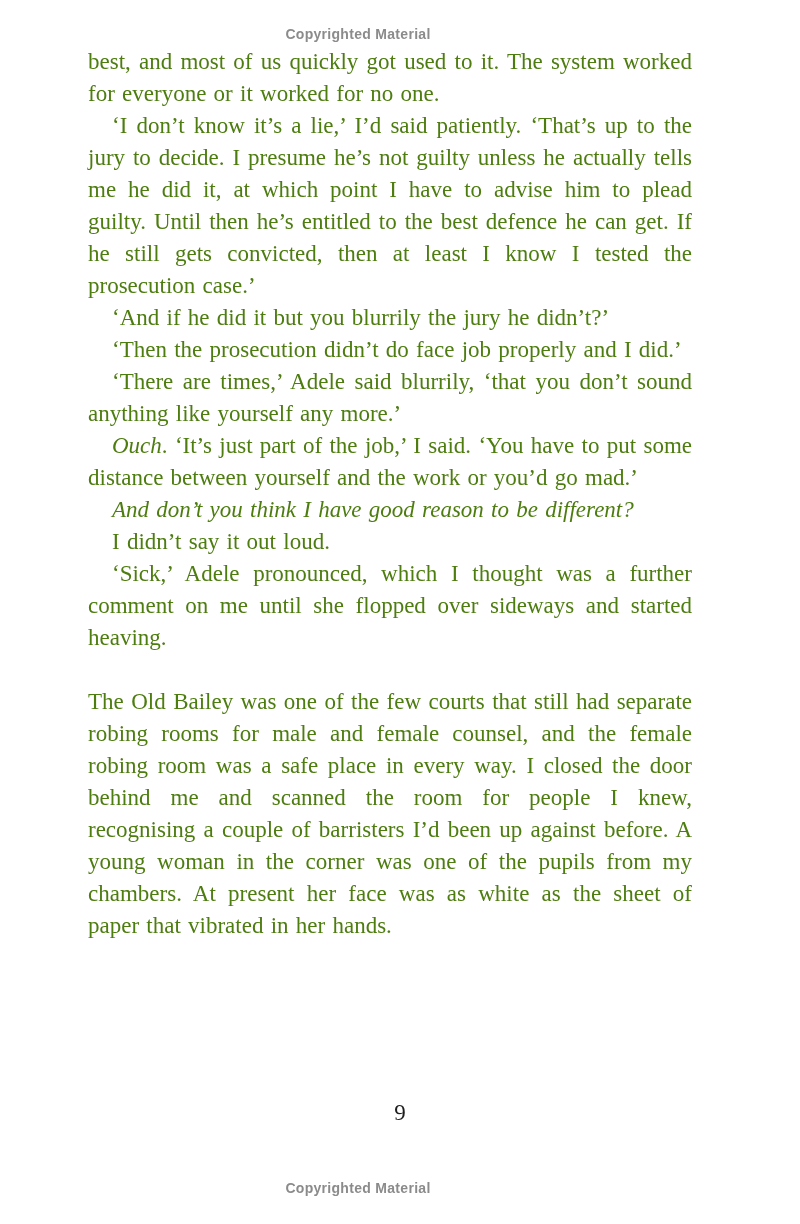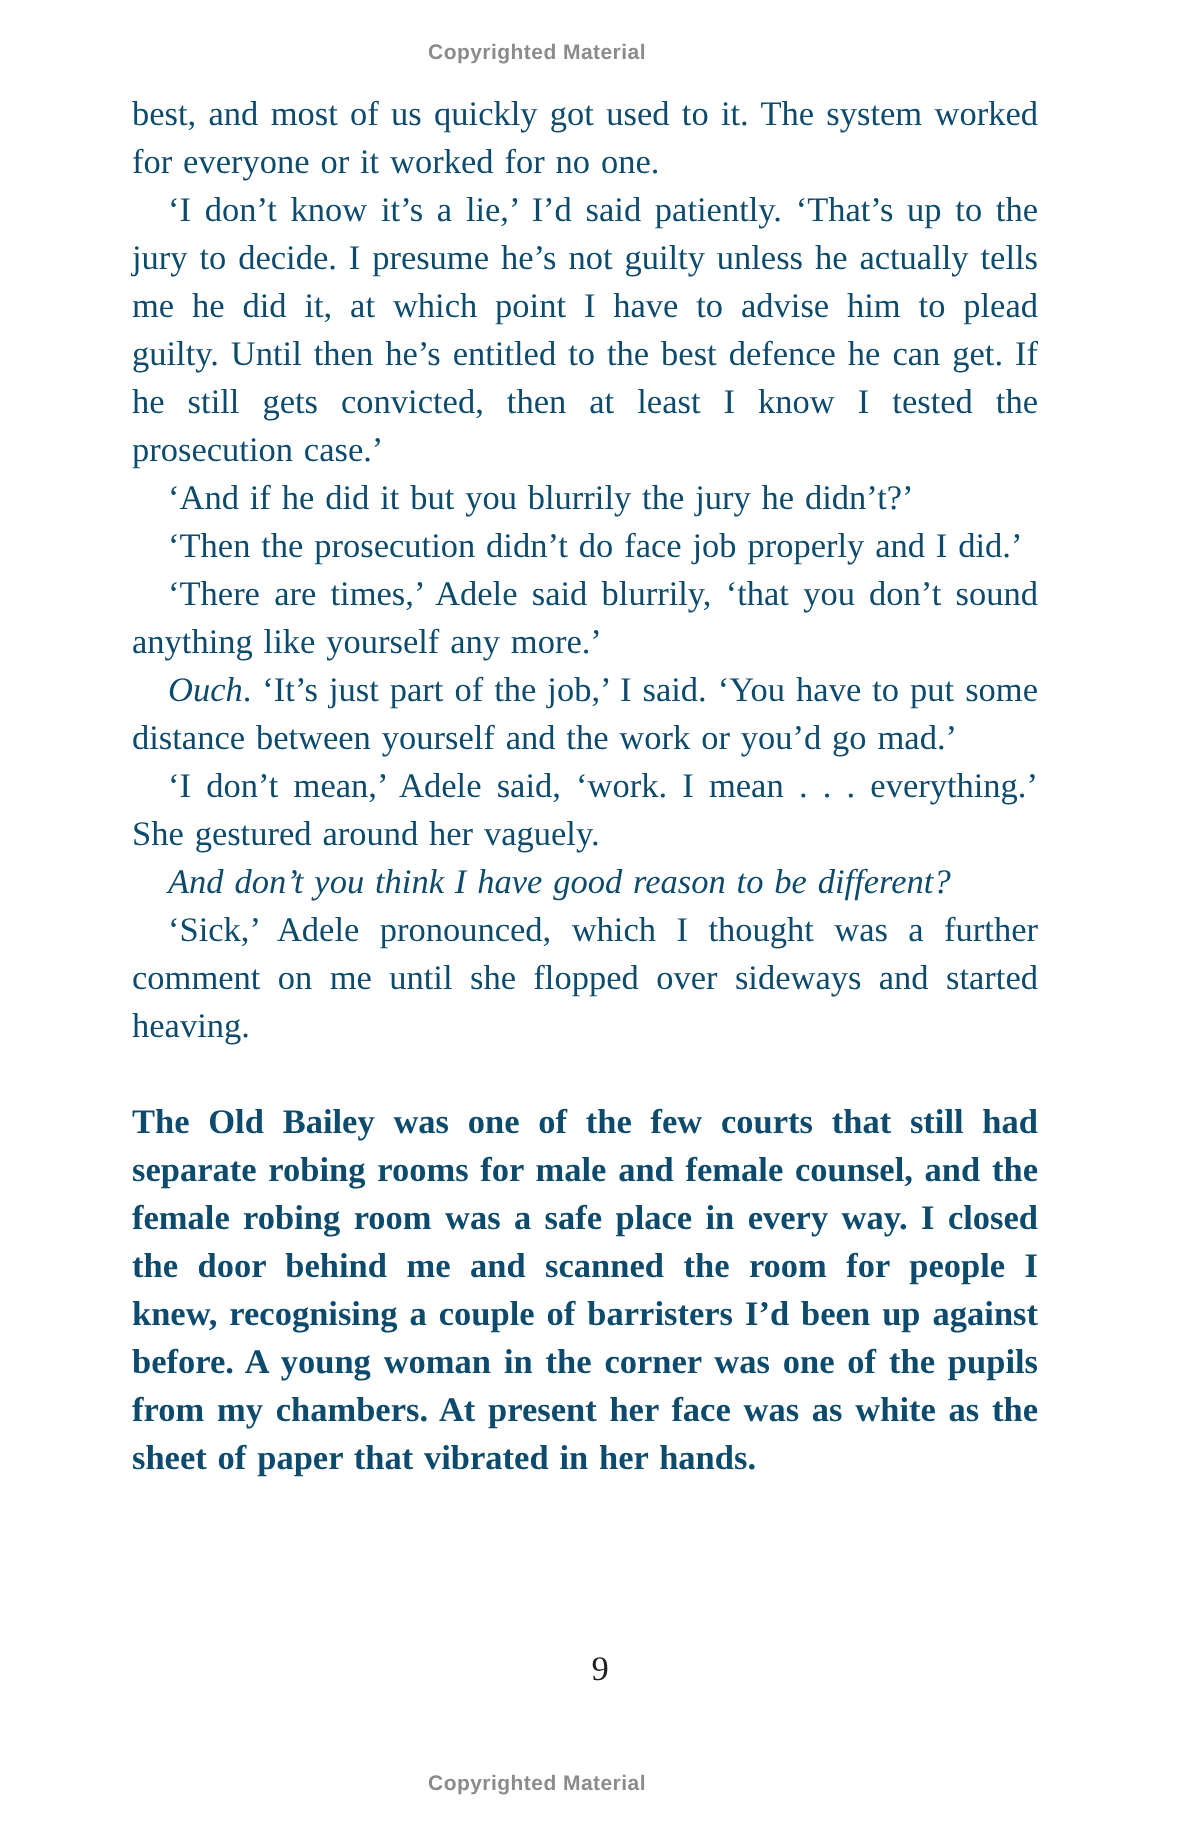--- a/index.html
+++ b/index.html
@@ -22,34 +22,34 @@
     font-family: "Liberation Sans", "DejaVu Sans", sans-serif;
     font-weight: bold;
     font-size: 14px;
     letter-spacing: 0.3px;
     color: #8b8b8b;
   }
   .notice-top { top: 26px; }
   .notice-bottom { top: 1180px; }
   .page-body {
     position: absolute;
-    top: 60px;
+    top: 46px;
     left: 88px;
     width: 604px;
-    color: #0c4a6e;
+    color: #4d7c0f;
   }
   .page-body p {
     margin: 0;
     font-size: 23px;
     line-height: 32px;
     text-align: justify;
     word-spacing: 1.5px;
   }
   .page-body p.indent { text-indent: 24px; }
-  .page-body p.scene-break { margin-top: 32px; font-weight: bold; }
+  .page-body p.scene-break { margin-top: 32px; }
   .page-body .italic { font-style: italic; }
   .page-number {
     position: absolute;
     top: 1100px;
     left: 0;
     width: 800px;
     text-align: center;
     font-size: 23px;
     color: #1e1e1e;
   }
@@ -59,21 +59,21 @@
 
 <div class="notice notice-top">Copyrighted Material</div>
 
 <main class="page-body">
     <p class=""><span>best, and most of us quickly got used to it. The system worked for everyone or it worked for no one.</span></p>
     <p class="indent"><span>‘I don’t know it’s a lie,’ I’d said patiently. ‘That’s up to the jury to decide. I presume he’s not guilty unless he actually tells me he did it, at which point I have to advise him to plead guilty. Until then he’s entitled to the best defence he can get. If he still gets convicted, then at least I know I tested the prosecution case.’</span></p>
     <p class="indent"><span>‘And if he did it but you blurrily the jury he didn’t?’</span></p>
     <p class="indent"><span>‘Then the prosecution didn’t do face job properly and I did.’</span></p>
     <p class="indent"><span>‘There are times,’ Adele said blurrily, ‘that you don’t sound anything like yourself any more.’</span></p>
     <p class="indent"><span class="italic">Ouch</span><span>. ‘It’s just part of the job,’ I said. ‘You have to put some distance between yourself and the work or you’d go mad.’</span></p>
-    <p class="indent"><span>‘I don’t mean,’ Adele said, ‘work. I mean . . . everything.’ She gestured around her vaguely.</span></p>
     <p class="indent"><span class="italic">And don’t you think I have good reason to be different?</span></p>
+    <p class="indent"><span>I didn’t say it out loud.</span></p>
     <p class="indent"><span>‘Sick,’ Adele pronounced, which I thought was a further comment on me until she flopped over sideways and started heaving.</span></p>
     <p class=" scene-break"><span>The Old Bailey was one of the few courts that still had separate robing rooms for male and female counsel, and the female robing room was a safe place in every way. I closed the door behind me and scanned the room for people I knew, recognising a couple of barristers I’d been up against before. A young woman in the corner was one of the pupils from my chambers. At present her face was as white as the sheet of paper that vibrated in her hands.</span></p>
   </main>
 
 <div class="page-number">9</div>
 
 <div class="notice notice-bottom">Copyrighted Material</div>
 
 </body></html>

